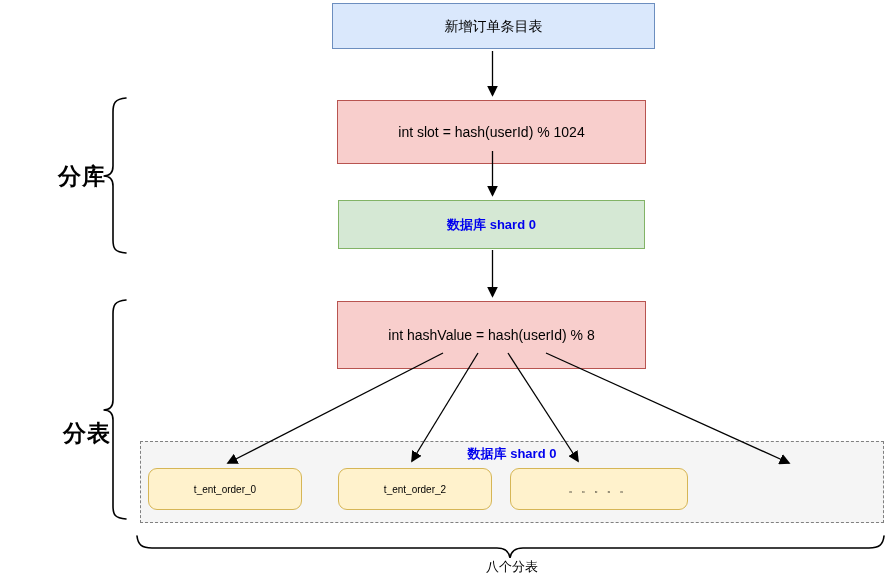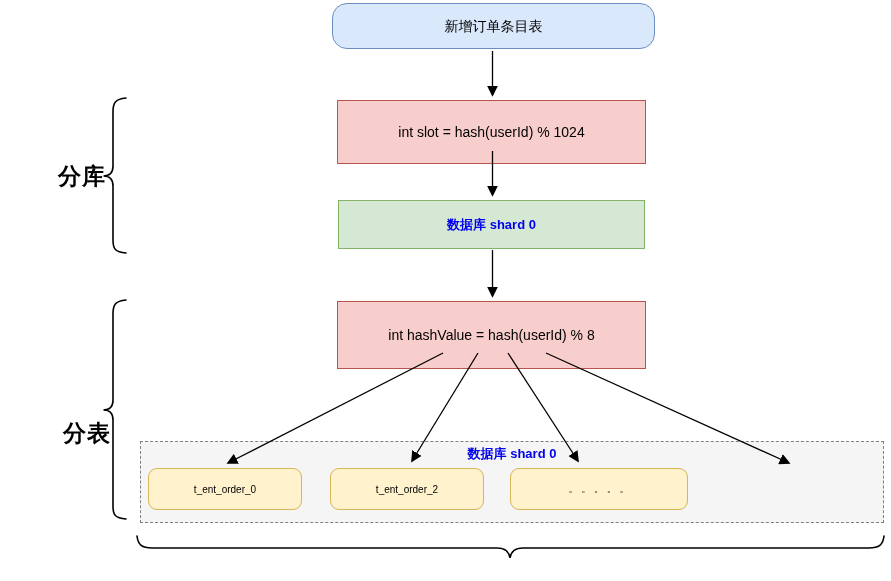--- a/index.html
+++ b/index.html
@@ -46,21 +46,21 @@
   }
   svg.overlay{position:absolute;left:0;top:0;pointer-events:none;}
   svg.overlay .edge{stroke:var(--arrow);stroke-width:1.3;fill:none;}
   svg.overlay .brace{stroke:#000;stroke-width:1.6;fill:none;stroke-linecap:round;}
 </style>
 </head>
 <body>
 
 <div class="canvas">
 
-  <div class="node node-blue" style="left:332px;top:3px;width:323px;height:46px;border-radius:15px;">
+  <div class="node node-blue" style="left:332px;top:3px;width:323px;height:46px;">
     <span class="lbl">新增订单条目表</span>
   </div>
 
   <div class="node node-red" style="left:337px;top:100px;width:309px;height:64px;">
     <span class="lbl">int slot = hash(userId) % 1024</span>
   </div>
 
   <div class="node node-green" style="left:338px;top:200px;width:307px;height:49px;">
     <span class="lbl">数据库 shard 0</span>
   </div>
@@ -69,30 +69,31 @@
     <span class="lbl">int hashValue = hash(userId) % 8</span>
   </div>
 
   <div class="shard-container">
     <div class="shard-label">数据库 shard 0</div>
   </div>
 
   <div class="table-node" style="left:148px;width:154px;">
     <span>t_ent_order_0</span>
   </div>
-  <div class="table-node" style="left:330px;width:154px;">
+  <div class="table-node" style="left:338px;width:154px;">
     <span>t_ent_order_2</span>
   </div>
   <div class="table-node" style="left:510px;width:178px;">
     <span>。  。  。  。  。</span>
   </div>
 
   <div class="brace-label" style="left:22px;top:161px;width:62px;">分库</div>
   <div class="brace-label" style="left:27px;top:418px;width:62px;">分表</div>
 
+  <div class="caption" style="left:412px;top:558px;width:200px;">八个分表</div>
 
   <svg class="overlay" width="891" height="581" viewBox="0 0 891 581">
     <defs>
       <marker id="arrowhead" viewBox="0 0 10 10" refX="8.5" refY="5" markerWidth="8.5" markerHeight="8.5" orient="auto-start-reverse">
         <path d="M0,0 L10,5 L0,10 z" fill="#000"></path>
       </marker>
     </defs>
 
     <line class="edge" x1="492.5" y1="51" x2="492.5" y2="95" marker-end="url(#arrowhead)"></line>
     <line class="edge" x1="492.5" y1="151" x2="492.5" y2="195" marker-end="url(#arrowhead)"></line>

